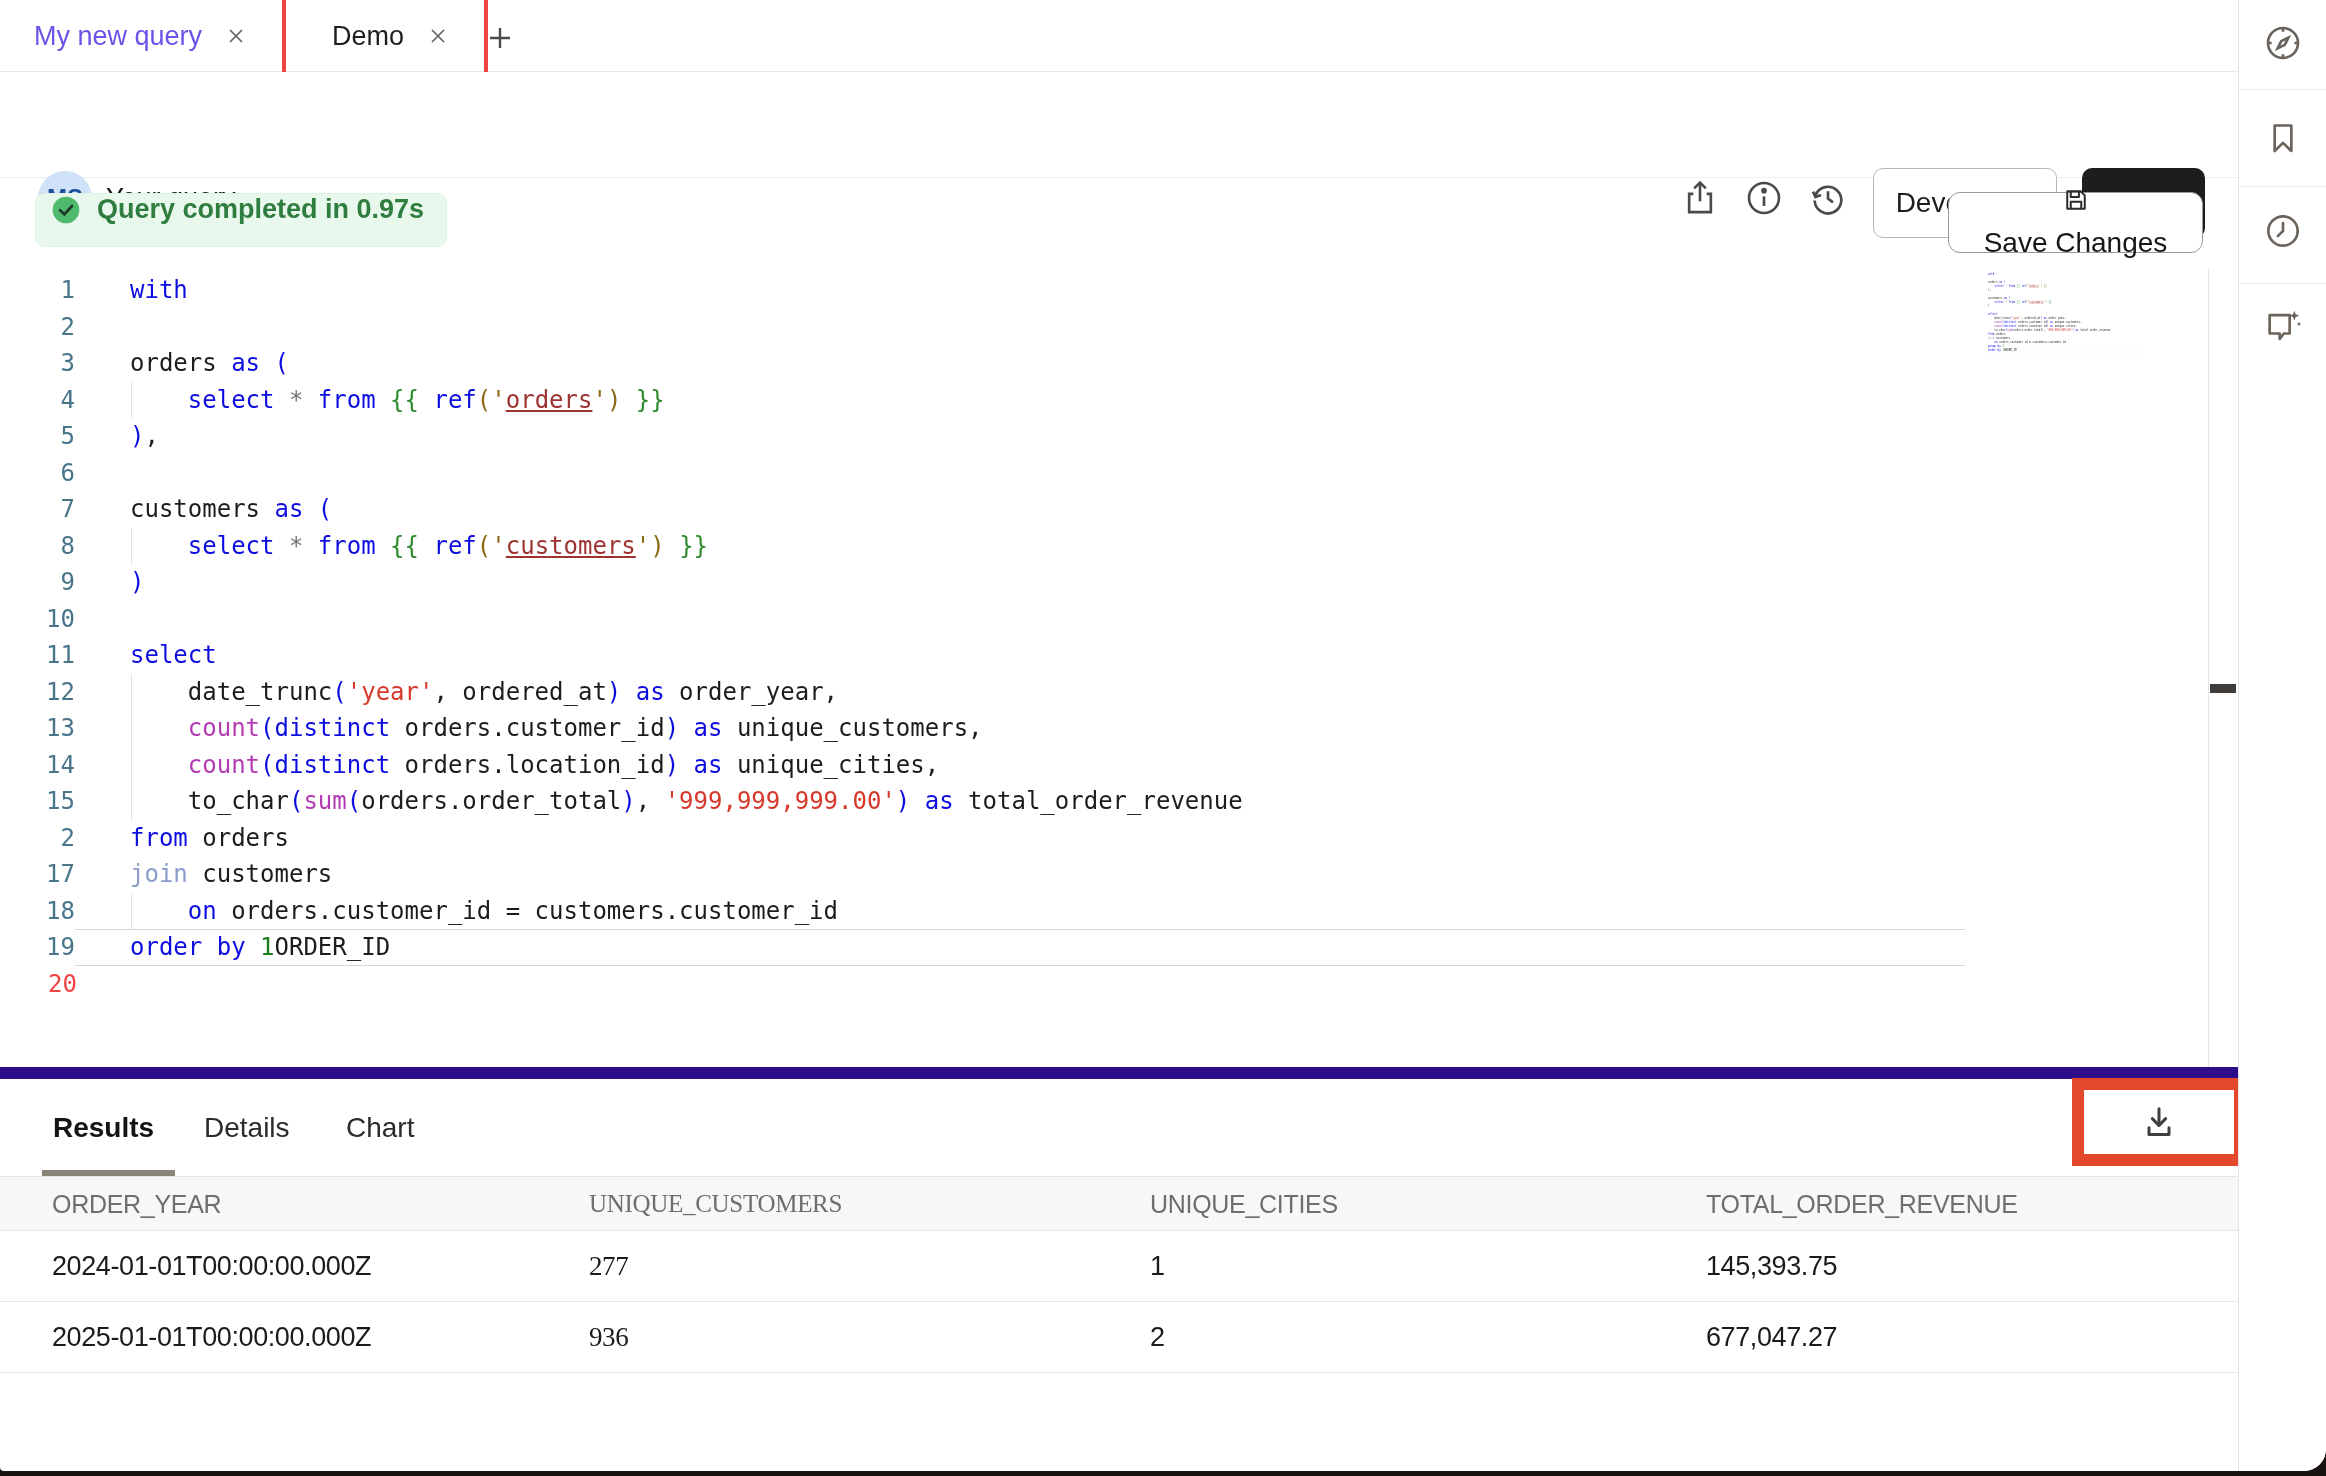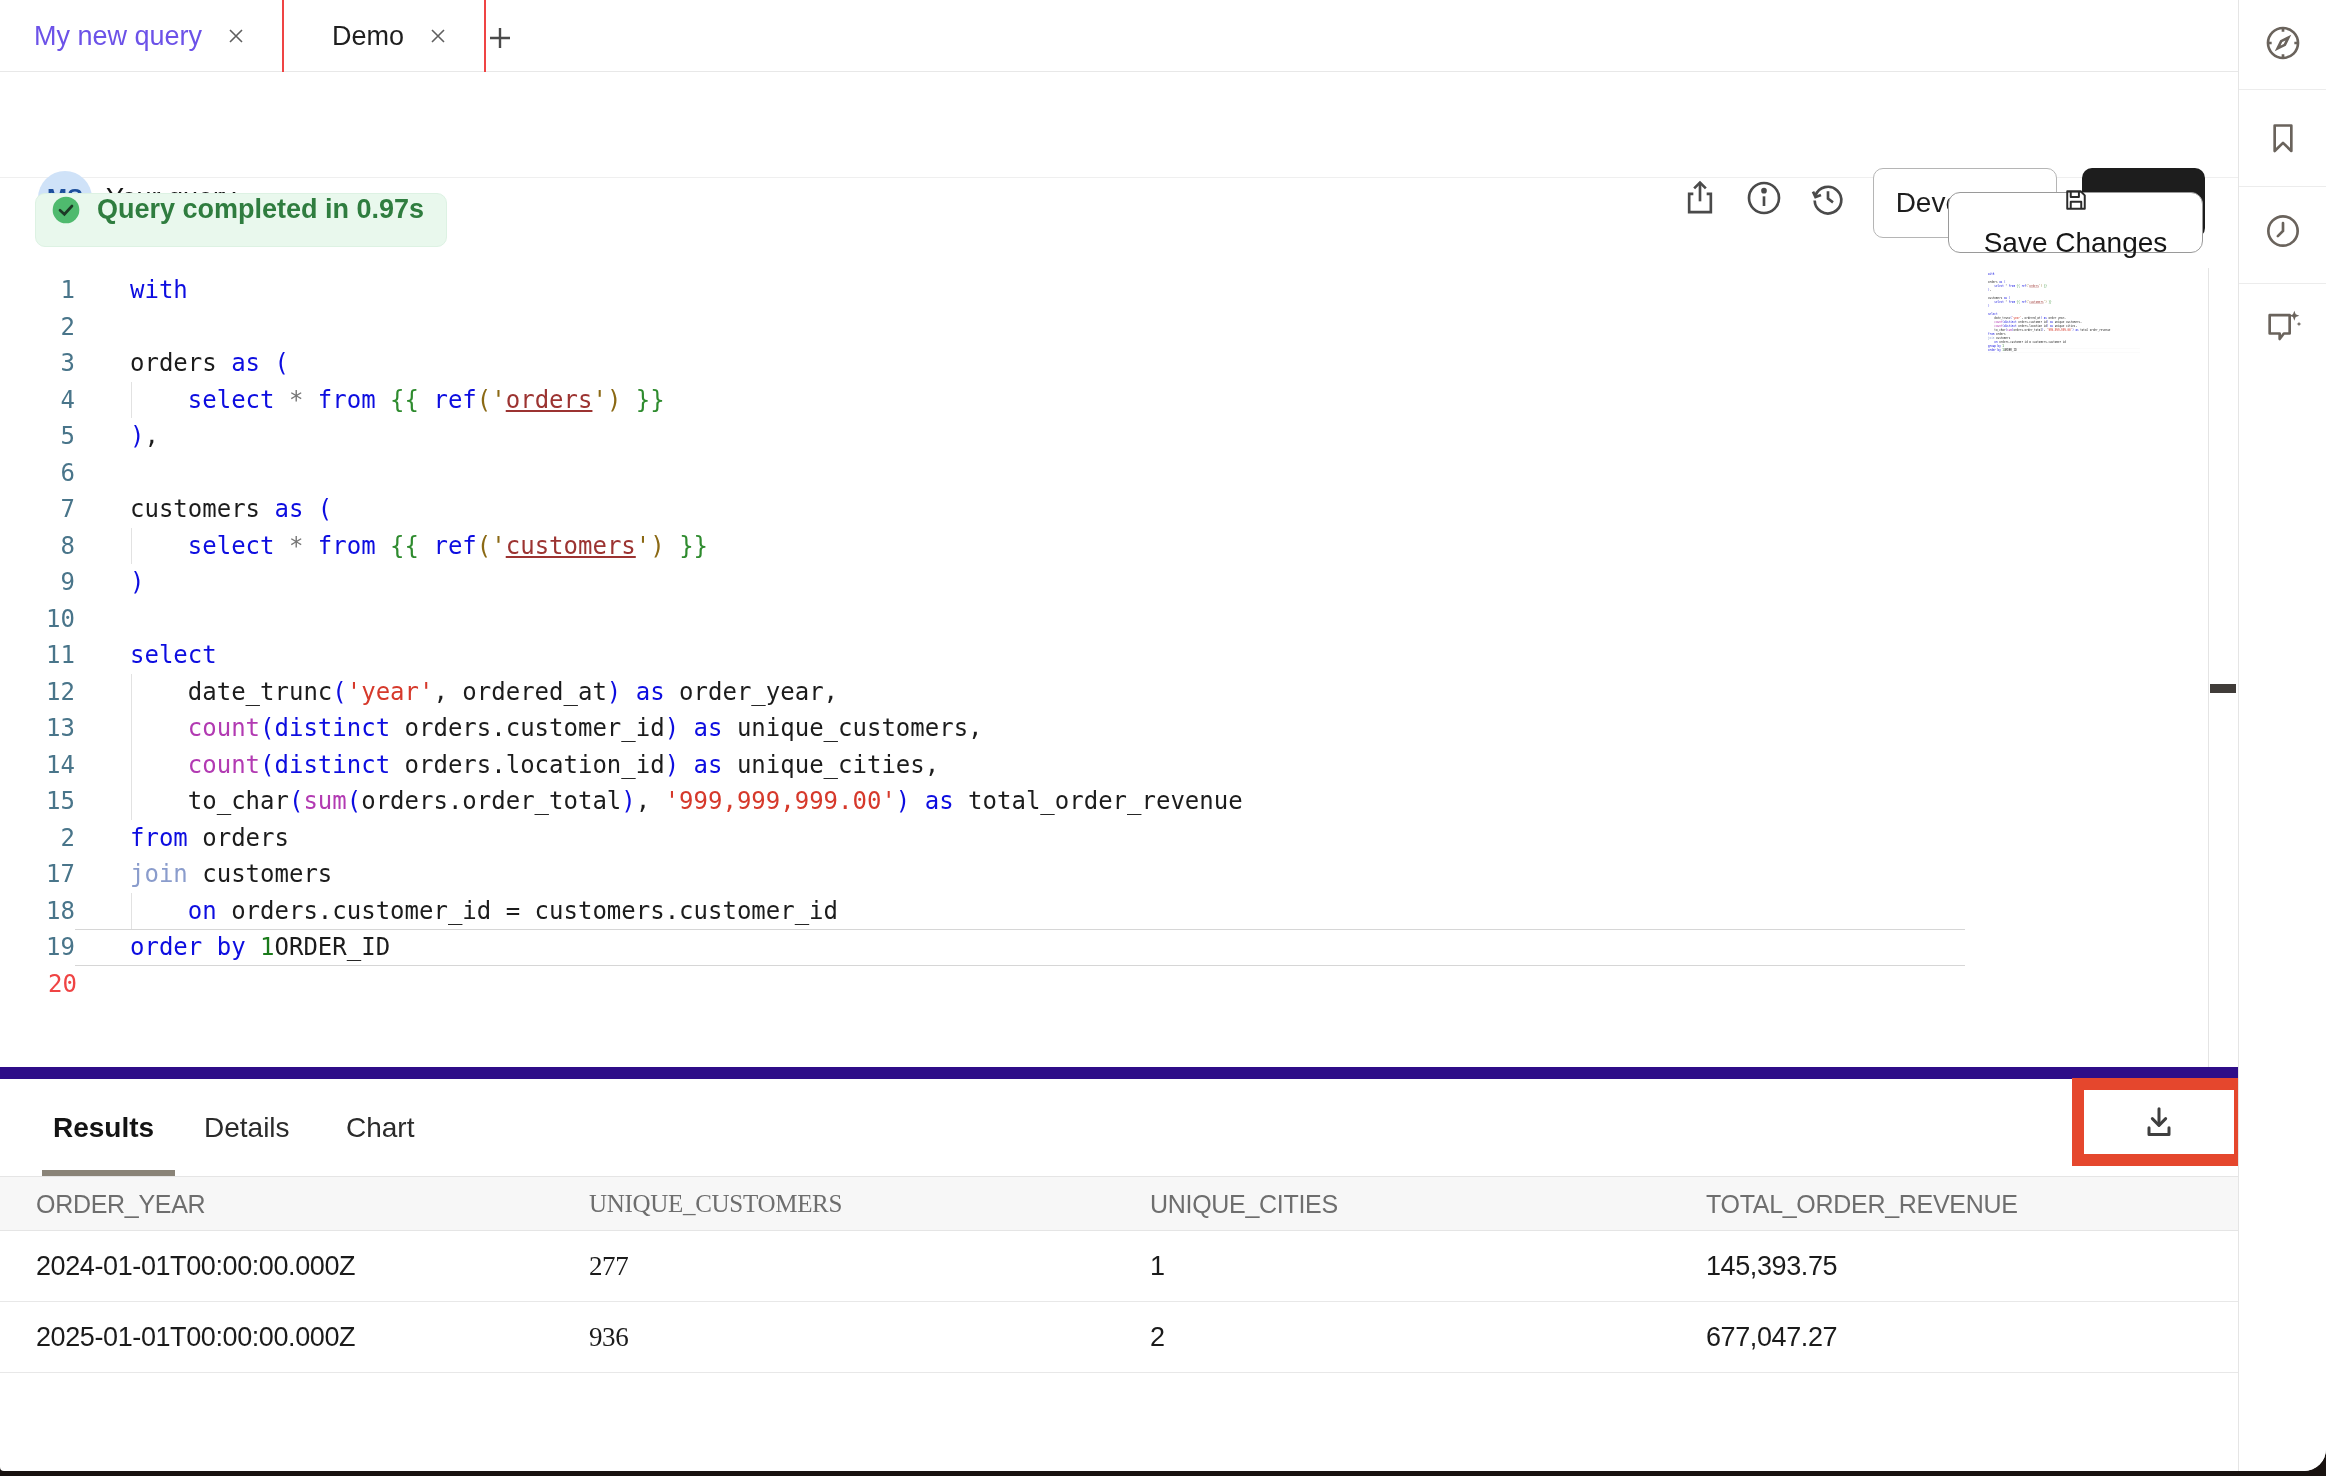--- a/index.html
+++ b/index.html
@@ -1,21 +1,21 @@
 <!DOCTYPE html>
 <html><head>
 <meta charset="utf-8">
 <style>
   * { margin:0; padding:0; box-sizing:border-box; }
   html,body { width:2326px; height:1476px; background:#181210; font-family:"Liberation Sans",sans-serif; }
   .app { position:relative; width:2326px; height:1471px; background:#ffffff; overflow:hidden; border-radius:0 0 22px 4px; }
 
   
   .tabbar { position:absolute; left:0; top:0; width:2238px; height:72px; background:#fff; border-bottom:1px solid #e8e8e8; }
-  .wtab { position:absolute; top:0; height:72px; display:flex; align-items:center; gap:22px; padding:4px 34px; border-right:2px solid #ef4444; cursor:pointer; }
+  .wtab { position:absolute; top:0; height:72px; display:flex; align-items:center; gap:22px; padding:4px 34px; border-right:4px solid #ef4444; cursor:pointer; }
   .wtab.t1 { left:0; }
   .wtab.t2 { left:298px; }
   .wtab .lbl { font-size:27px; color:#1f1f1f; }
   .wtab.active .lbl { color:#6c52e8; }
   .plusbtn { position:absolute; left:478px; top:16px; width:44px; height:44px; display:flex; align-items:center; justify-content:center; cursor:pointer; }
 
   
   .header { position:absolute; left:0; top:72px; width:2238px; height:106px; background:#fff; border-bottom:1px solid #efefef; }
   .avatar { position:absolute; left:38px; top:99px; width:54px; height:54px; border-radius:50%; background:#cfe2f8; color:#1d4f9c; font-weight:bold; font-size:24px; display:flex; align-items:center; justify-content:center; }
   .qtitle { position:absolute; left:106px; top:111px; font-size:27px; color:#141414; }
@@ -61,21 +61,21 @@
   .runderline { position:absolute; left:42px; top:91px; width:133px; height:6px; background:#8a8478; }
   .redbox { position:absolute; left:2072px; top:1078px; width:174px; height:88px; border:12px solid #e5472d; background:#fff; display:flex; align-items:center; justify-content:center; }
   .dlbtn { width:60px; height:60px; display:flex; align-items:center; justify-content:center; cursor:pointer; }
 
   
   .thead { position:absolute; left:0; top:1176px; width:2238px; height:55px; background:#f7f7f7; border-top:1px solid #e5e5e5; border-bottom:1px solid #e5e5e5; }
   .trow { position:absolute; left:0; width:2238px; height:71px; background:#fff; border-bottom:1px solid #e8e8e8; }
   .cell { position:absolute; top:50%; transform:translateY(-50%); white-space:nowrap; }
   .thead .cell { font-size:25px; color:#6e6e6e; letter-spacing:-0.3px; }
   .trow .cell { font-size:27px; color:#1b1b1b; letter-spacing:-0.4px; }
-  .c0 { left:36px; } .c1 { left:589px;font-family:Liberation Serif, serif; } .c2 { left:1150px; } .c3 { left:1706px; }
+  .c0 { left:52px; } .c1 { left:589px;font-family:Liberation Serif, serif; } .c2 { left:1150px; } .c3 { left:1706px; }
 
   
   .sidebar { position:absolute; left:2238px; top:0; width:88px; height:1471px; background:#fff; border-left:1px solid #e5e5e5; }
   .sbicon { position:absolute; left:50%; transform:translateX(-50%); width:40px; height:40px; cursor:pointer; }
   .sbdiv { position:absolute; left:0; width:88px; height:1px; background:#ececec; }
   svg { display:block; }
 </style>
 </head>
 <body>
 

